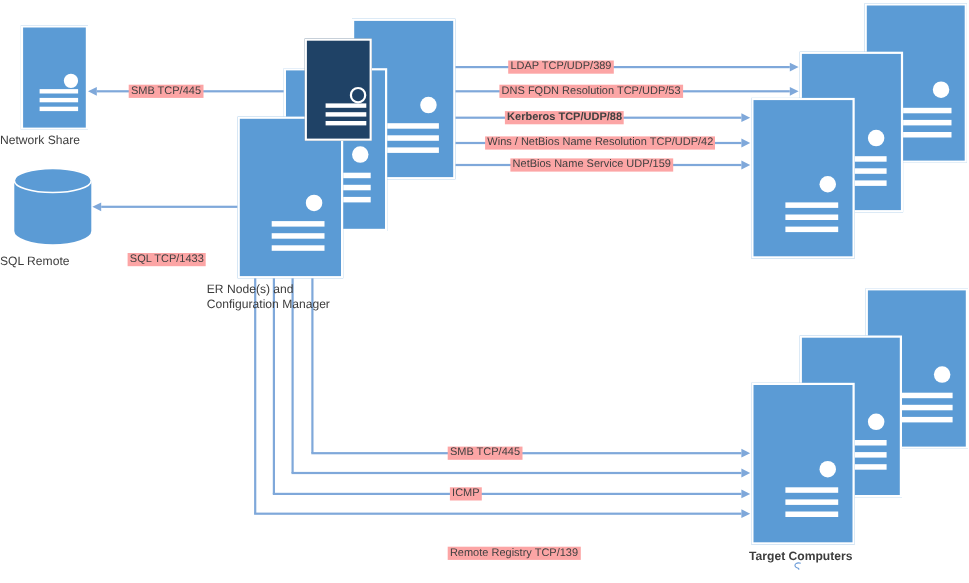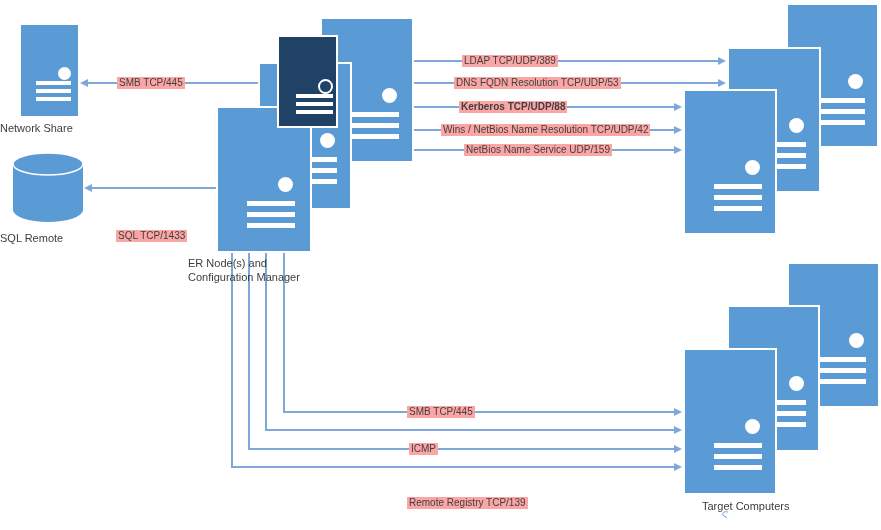--- a/index.html
+++ b/index.html
@@ -154,21 +154,21 @@
     <span class="bar b2"></span>
     <span class="bar b3"></span>
   </div>
 
   <div class="node-label center" style="left:0px;top:121px;width:97px;">Network Share</div>
   <div class="node-label center" style="left:0px;top:231px;width:93px;">SQL Remote</div>
   <div class="node-label center" style="left:188px;top:256px;width:150px;">
     <span style="display:block;">ER Node(s) and</span>
     <span style="display:block;">Configuration Manager</span>
   </div>
-  <div class="node-label" style="left:702px;top:499px;">Target Computers</div>
+  <div class="node-label" style="left:681px;top:499px;font-weight:bold;">Target Computers</div>
   <svg style="position:absolute;left:720px;top:511px;" width="12" height="8" viewBox="0 0 12 8">
     <path d="M8,1 C4,0 2,2 3,4 C4,6 7,5 6,7" fill="none" stroke="#6A9BD8" stroke-width="1"></path>
   </svg>
 
   <div class="conn-label" style="left:117px;top:83px;">SMB TCP/445</div>
   <div class="conn-label" style="left:116px;top:188px;margin-top:48px;">SQL TCP/1433</div>
   <div class="conn-label" style="left:462px;top:61px;">LDAP TCP/UDP/389</div>
   <div class="conn-label" style="left:454px;top:83px;">DNS FQDN Resolution TCP/UDP/53</div>
   <div class="conn-label" style="left:459px;top:107px;font-weight:bold;">Kerberos TCP/UDP/88</div>
   <div class="conn-label" style="left:441px;top:130px;">Wins / NetBios Name Resolution TCP/UDP/42</div>

